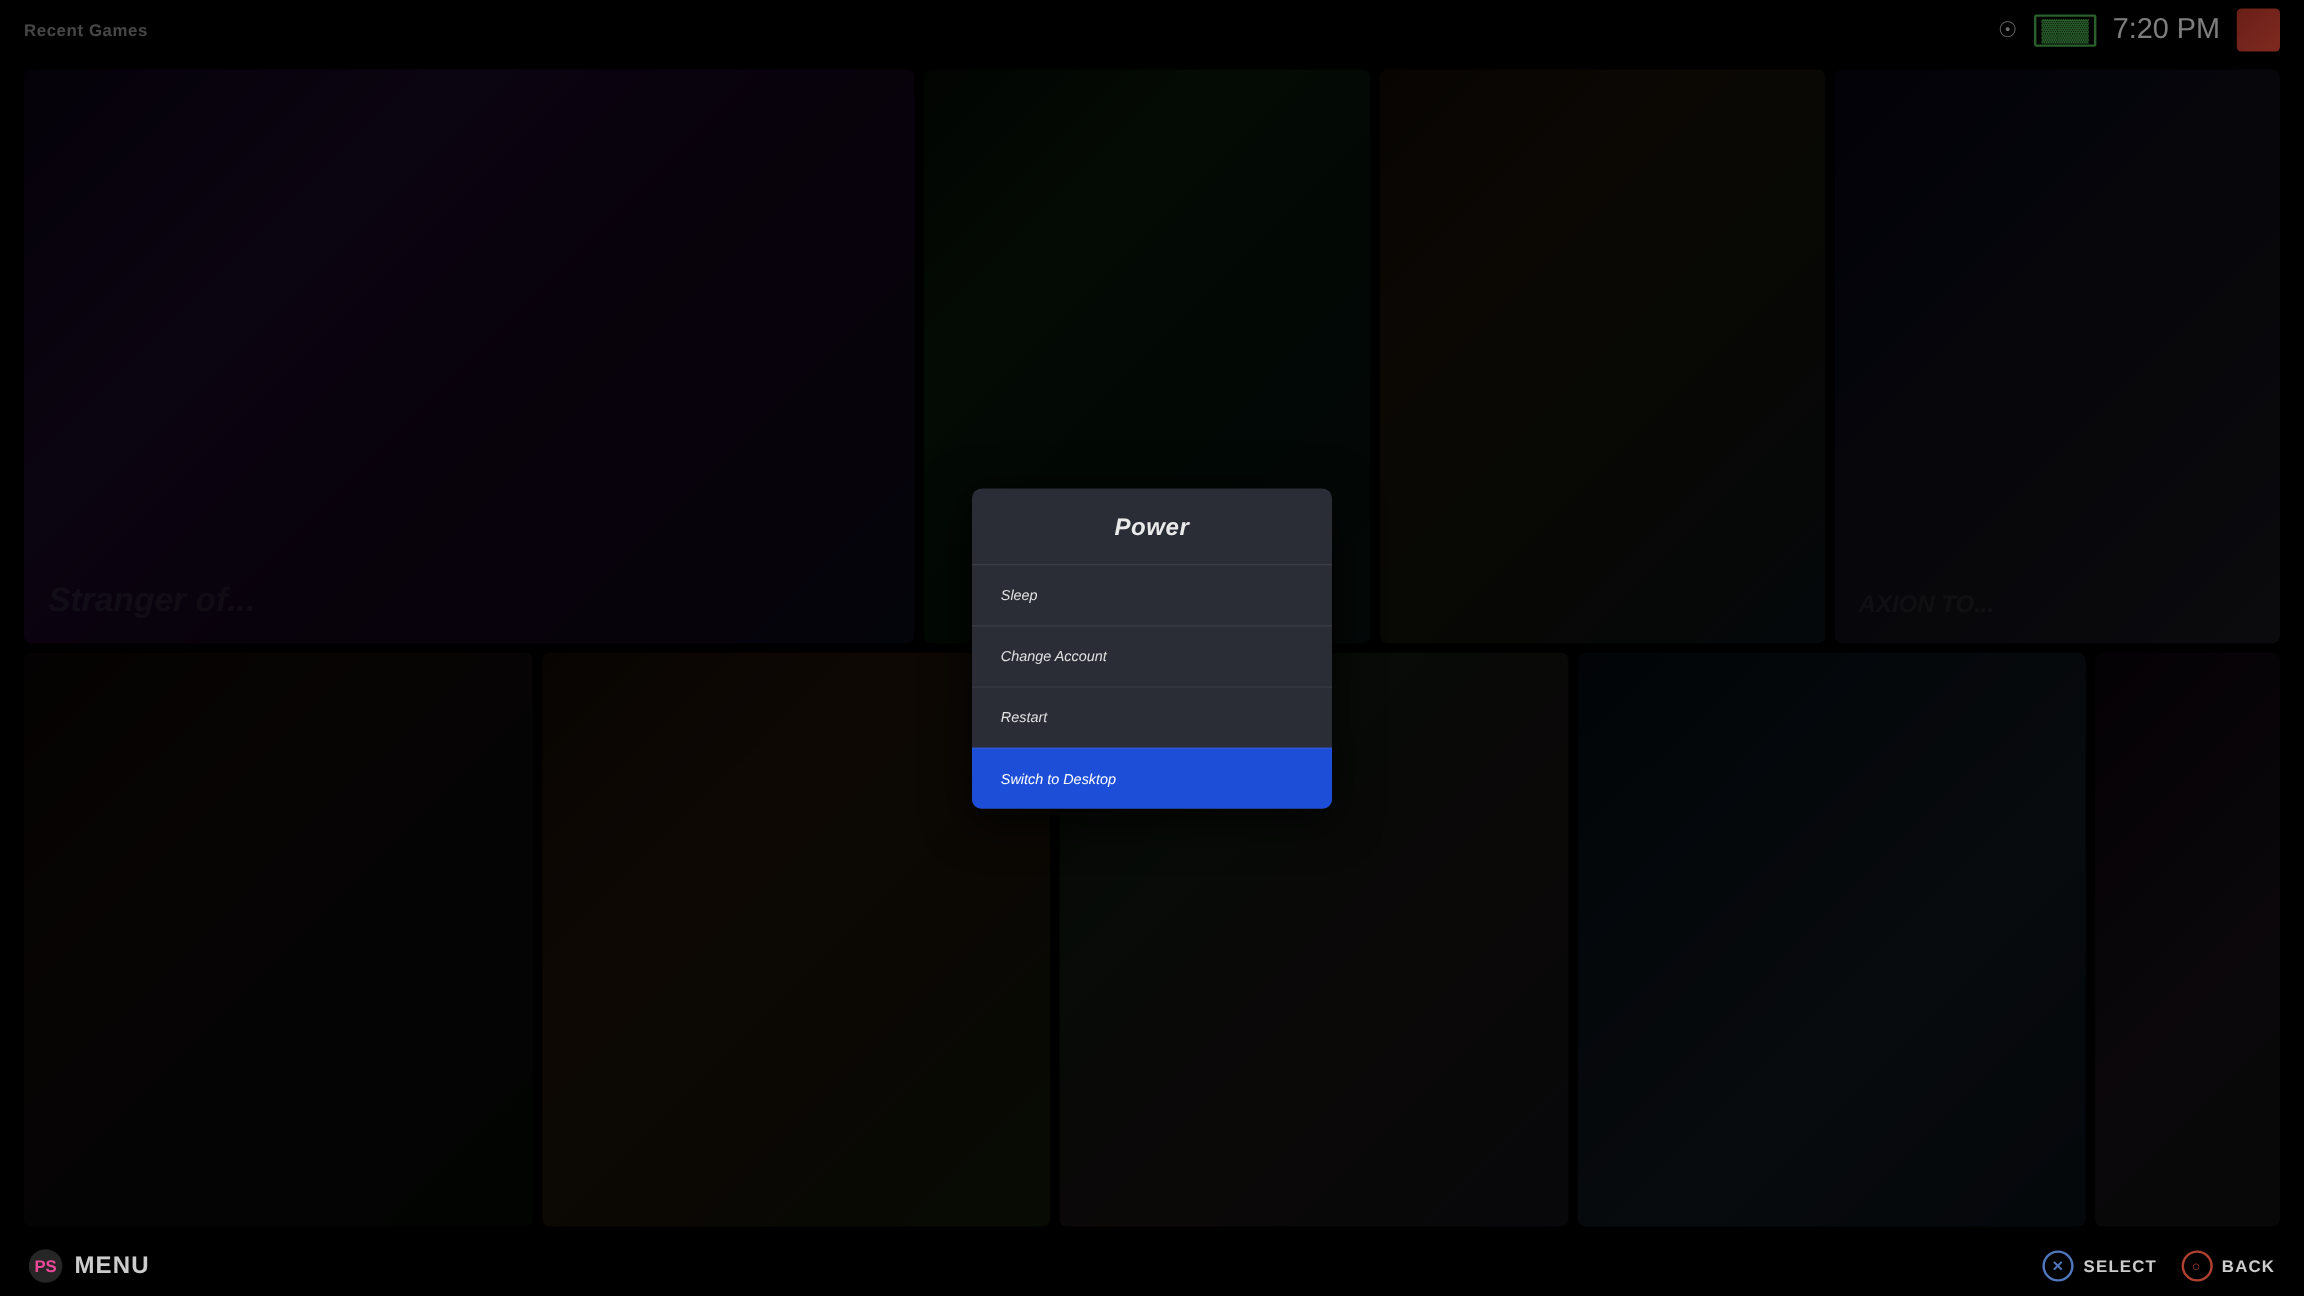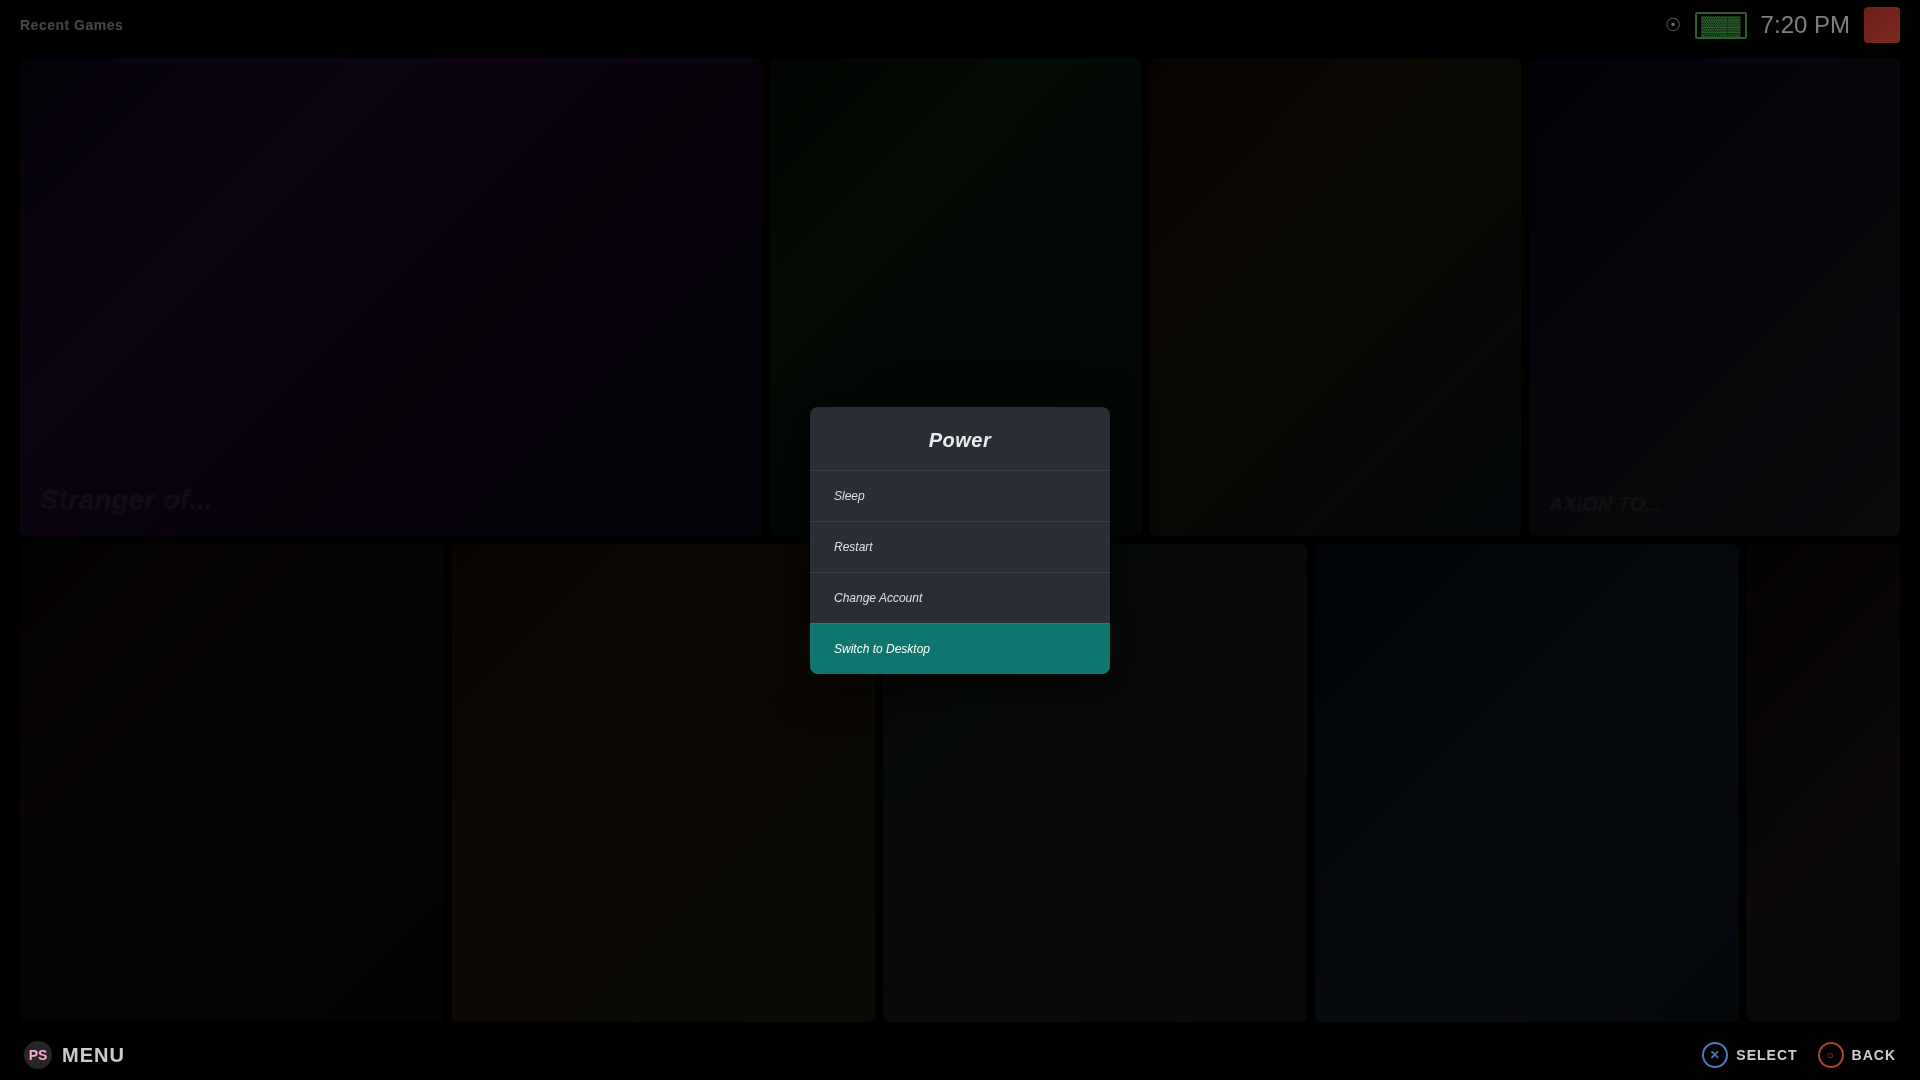--- a/index.html
+++ b/index.html
@@ -123,21 +123,21 @@
     }
 
     .ps-button {
       width: 28px;
       height: 28px;
       border-radius: 50%;
       background: rgba(255,255,255,0.15);
       display: flex;
       align-items: center;
       justify-content: center;
-      color: #f9a8d4;
+      color: #ec4899;
       font-size: 14px;
       font-weight: bold;
     }
 
     .menu-label {
       color: rgba(255,255,255,0.8);
       font-size: 20px;
       font-weight: 600;
       letter-spacing: 1px;
     }
@@ -214,21 +214,21 @@
       padding: 18px 24px;
       color: rgba(255,255,255,0.85);
       font-size: 12px;
       font-weight: 400;
       cursor: pointer;
       border-top: 1px solid rgba(255,255,255,0.08);
       transition: background 0.1s;
     }
 
     .menu-item.active {
-      background: #0f766e;
+      background: #1d4ed8;
       color: #fff;
       font-weight: 500;
     }
 
     
     .game-tile-text {
       color: rgba(255,255,255,0.2);
       font-size: 28px;
       font-weight: 900;
       padding: 20px;
@@ -269,22 +269,22 @@
     <span class="time-display">7:20 PM</span>
     <div class="avatar"></div>
   </div>
 </div>
 
 <div class="overlay">
 
   <div class="power-menu">
     <div class="power-title">Power</div>
     <div class="menu-item">Sleep</div>
+    <div class="menu-item">Change Account</div>
     <div class="menu-item">Restart</div>
-    <div class="menu-item">Change Account</div>
     <div class="menu-item active">Switch to Desktop</div>
   </div>
 </div>
 
 <div class="bottom-bar">
   <div class="bottom-left">
     <div class="ps-button">
       <span>PS</span>
     </div>
     <span class="menu-label">MENU</span>

